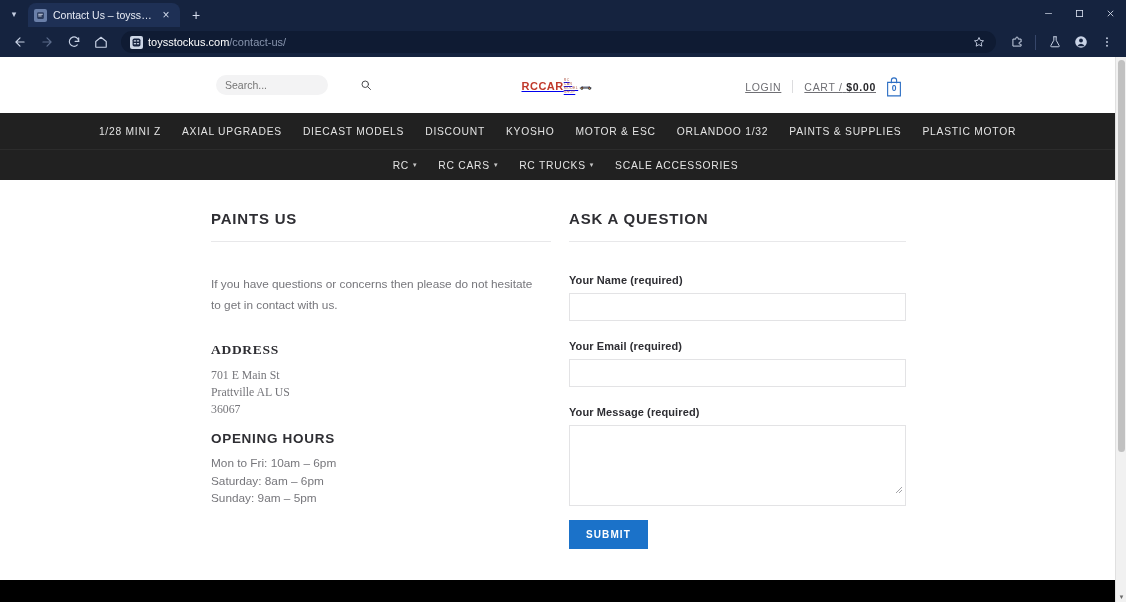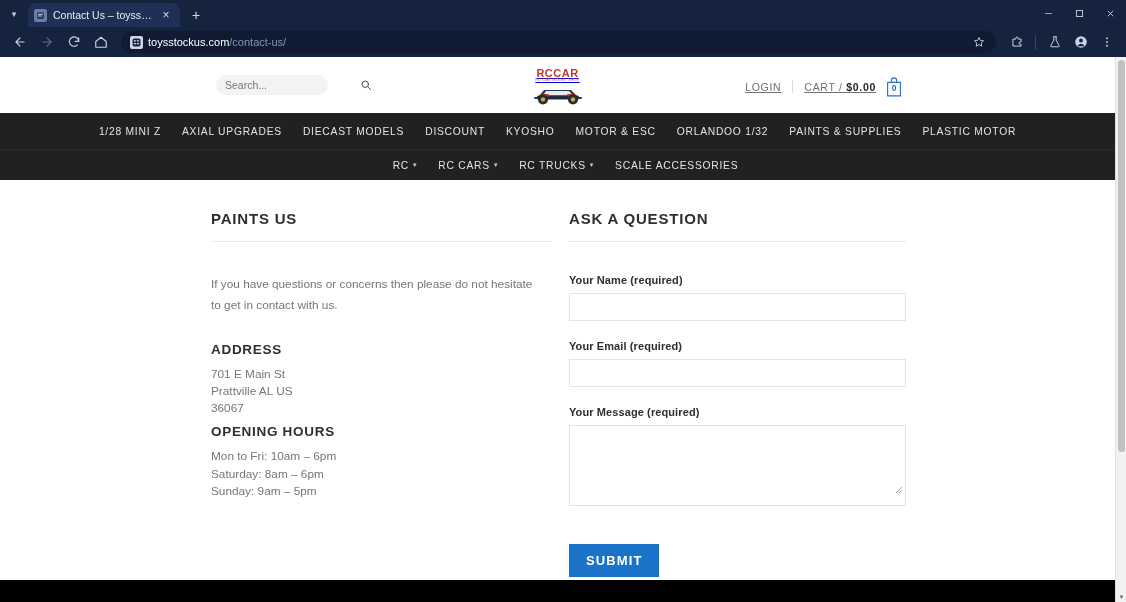--- a/index.html
+++ b/index.html
@@ -108,21 +108,21 @@
     font-size: 10.5px; color: #9a9a9e; flex: 1;
     border: 0; background: transparent; outline: none;
     font-family: "Liberation Sans", sans-serif;
   }
   .search-icon { width: 12px; height: 12px; color: #4a4a4d; flex: none; }
   .search-icon svg { width: 12px; height: 12px; display: block; }
 
   .logo {
     position: absolute; left: 50%; transform: translateX(-50%);
     top: 10px; width: 72px; height: 38px;
-    display: flex; flex-direction: column; align-items: center;
+    display: flex; flex-direction: row; align-items: center;
   }
   .logo-word {
     font-size: 11px; font-weight: bold; letter-spacing: .5px;
     color: #c0392b; font-family: "Liberation Sans", sans-serif;
   }
   .logo-sub { font-size: 3.5px; color: #b05a4a; letter-spacing: .4px; margin-top: -1px; }
   .logo-car { width: 64px; height: 24px; margin-top: 1px; }
 
   .header-right {
     position: absolute; right: 212px; top: 19px;
@@ -185,21 +185,21 @@
     font-size: 11.8px; line-height: 21px; color: #76767b;
     margin-bottom: 26px; max-width: 325px;
   }
   .sub-title {
     font-size: 13.5px; font-weight: bold; letter-spacing: .7px;
     color: #2e2e33; margin-bottom: 9px;
   }
   .addr-line, .hours-line {
     font-size: 11.8px; line-height: 17px; color: #76767b;
   }
-  .addr-block { margin-bottom: 7px; }
+  .addr-block { margin-bottom: 13px; font-family: Liberation Serif, serif; }
   .hours-block { margin-top: 2px; }
   .hours-line { line-height: 17.5px; }
 
   .field-label {
     font-size: 11px; font-weight: bold; color: #2e2e33;
     margin-bottom: 7px; display: block; letter-spacing: .1px;
   }
   .field-input {
     width: 337px; height: 28px;
     border: 1px solid #e3e3e5; background: #fff;
@@ -215,22 +215,22 @@
     padding: 6px 8px; color: #2e2e33; margin-bottom: 14px;
   }
   .ta-wrap { position: relative; width: 337px; }
   .ta-grip {
     position: absolute; right: 3px; bottom: 18px;
     width: 8px; height: 8px; pointer-events: none;
   }
   .submit-btn {
     background: #1b72c9; color: #fff; border: 0;
     font-family: "Liberation Sans", sans-serif;
-    font-size: 13px; font-weight: bold; letter-spacing: 1.1px;
-    padding: 9px 17px; cursor: pointer; margin-top: 24px;
+    font-size: 10px; font-weight: bold; letter-spacing: 1.1px;
+    padding: 9px 17px; cursor: pointer;
   }
 
   .footer-band {
     height: 22px; background: #000000; width: 1115px;
     position: absolute; left: 0; bottom: 0;
   }
 
   
   .scrollbar {
     position: absolute; right: 0; top: 57px;

